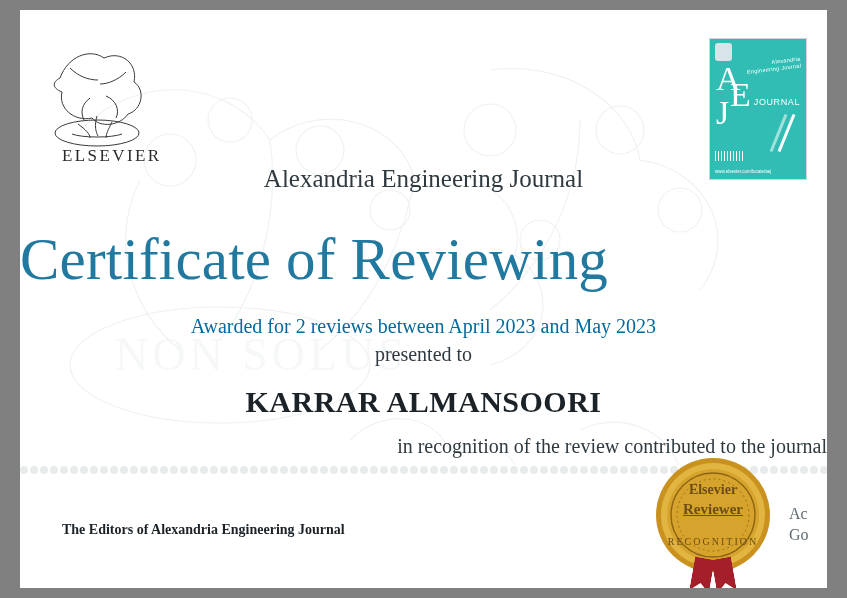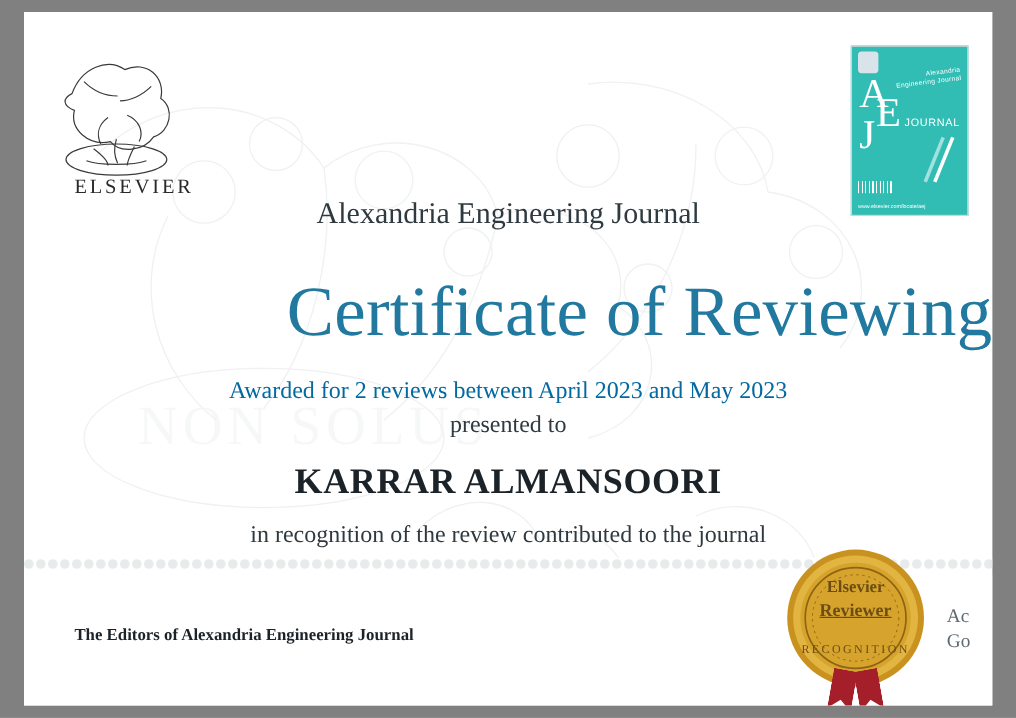--- a/index.html
+++ b/index.html
@@ -151,21 +151,21 @@
     text-align: center;
     font-family: "Liberation Serif", serif;
     font-size: 25px;
     color: #2f3a40;
   }
   .cert-title {
     position: absolute;
     left: 0;
     right: 0;
     top: 215px;
-    text-align: right;
+    text-align: left;
     font-family: "Liberation Serif", serif;
     font-size: 59px;
     color: #2279a0;
     letter-spacing: 0.2px;
   }
   .awarded-line {
     position: absolute;
     left: 0;
     right: 0;
     top: 305px;
@@ -194,21 +194,21 @@
     font-weight: bold;
     font-size: 30px;
     color: #1b2329;
     letter-spacing: 0.5px;
   }
   .recognition-line {
     position: absolute;
     left: 0;
     right: 0;
     top: 425px;
-    text-align: center;
+    text-align: right;
     font-family: "Liberation Serif", serif;
     font-size: 20px;
     color: #2f3a40;
   }
   
   .perforation {
     position: absolute;
     left: 0;
     top: 455px;
     width: 807px;

